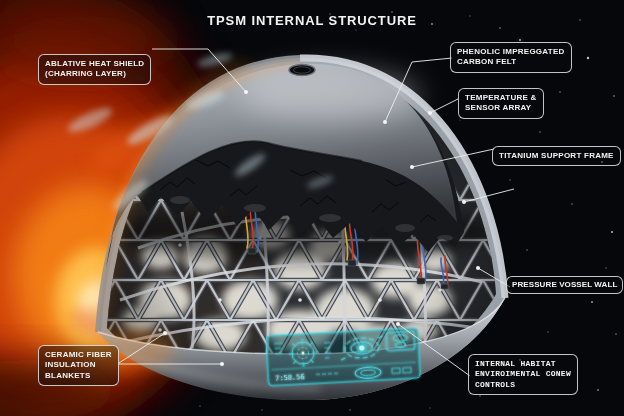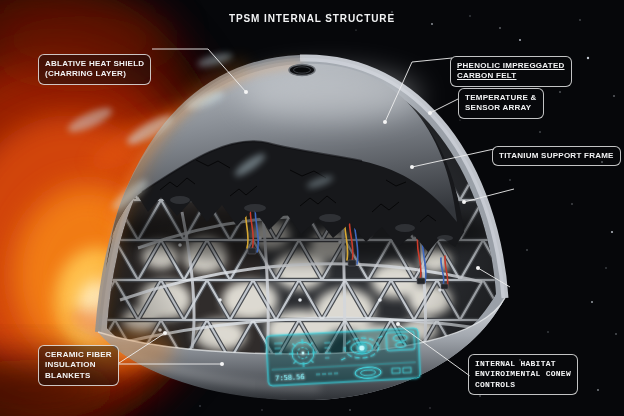--- a/index.html
+++ b/index.html
@@ -1,26 +1,26 @@
 <!DOCTYPE html>
 <html><head>
 <meta charset="utf-8">
 <style>
   html,body{margin:0;padding:0;background:#000;}
   .stage{position:relative;width:624px;height:416px;background:#06070a;overflow:hidden;
          font-family:"Liberation Sans",sans-serif;}
   .scene{position:absolute;inset:0;}
   .title{position:absolute;top:13px;left:0;right:0;text-align:center;color:#f2f3f4;
-         font-weight:700;font-size:10px;letter-spacing:.9px;}
+         font-weight:700;font-size:13px;letter-spacing:.9px;}
   .callout{position:absolute;border:1px solid rgba(242,242,242,.8);border-radius:6px;
            background:rgba(8,10,14,.45);color:#f2f3f4;font-weight:700;font-size:8px;
            line-height:1.3;letter-spacing:.25px;padding:4px 6px;white-space:pre-line;
            text-transform:uppercase;}
   .c-ablative{left:38px;top:42px;margin-top:12px;}
-  .c-phenolic{left:450px;top:56px;text-decoration:underline;}
+  .c-phenolic{left:450px;top:42px;}
   .c-temperature{left:458px;top:88px;}
   .c-titanium{left:492px;top:138px;margin-top:8px;}
   .c-microschee{left:513px;top:175px;}
   .c-pressure{left:506px;top:276px;letter-spacing:.1px;padding:3px 5px;}
   .c-internal{left:468px;top:354px;font-family:Liberation Mono, monospace;}
   .c-ceramic{left:38px;top:345px;padding-left:6px;}
 </style>
 </head>
 <body>
 
@@ -314,20 +314,21 @@
 
 <div class="title">TPSM INTERNAL STRUCTURE</div>
 
 <div class="callout c-ablative">ABLATIVE HEAT SHIELD
 (CHARRING LAYER)</div>
 <div class="callout c-phenolic">PHENOLIC IMPREGGATED
 CARBON FELT</div>
 <div class="callout c-temperature">TEMPERATURE &amp;
 SENSOR ARRAY</div>
 <div class="callout c-titanium">TITANIUM SUPPORT FRAME</div>
+<div class="callout c-pressure">PRESSURE VOSSEL WALL</div>
 <div class="callout c-internal">INTERNAL HABITAT
 ENVIROIMENTAL CONEW
 CONTROLS</div>
 <div class="callout c-ceramic">CERAMIC FIBER
 INSULATION
 BLANKETS</div>
 
 </div>
 
 </body></html>

